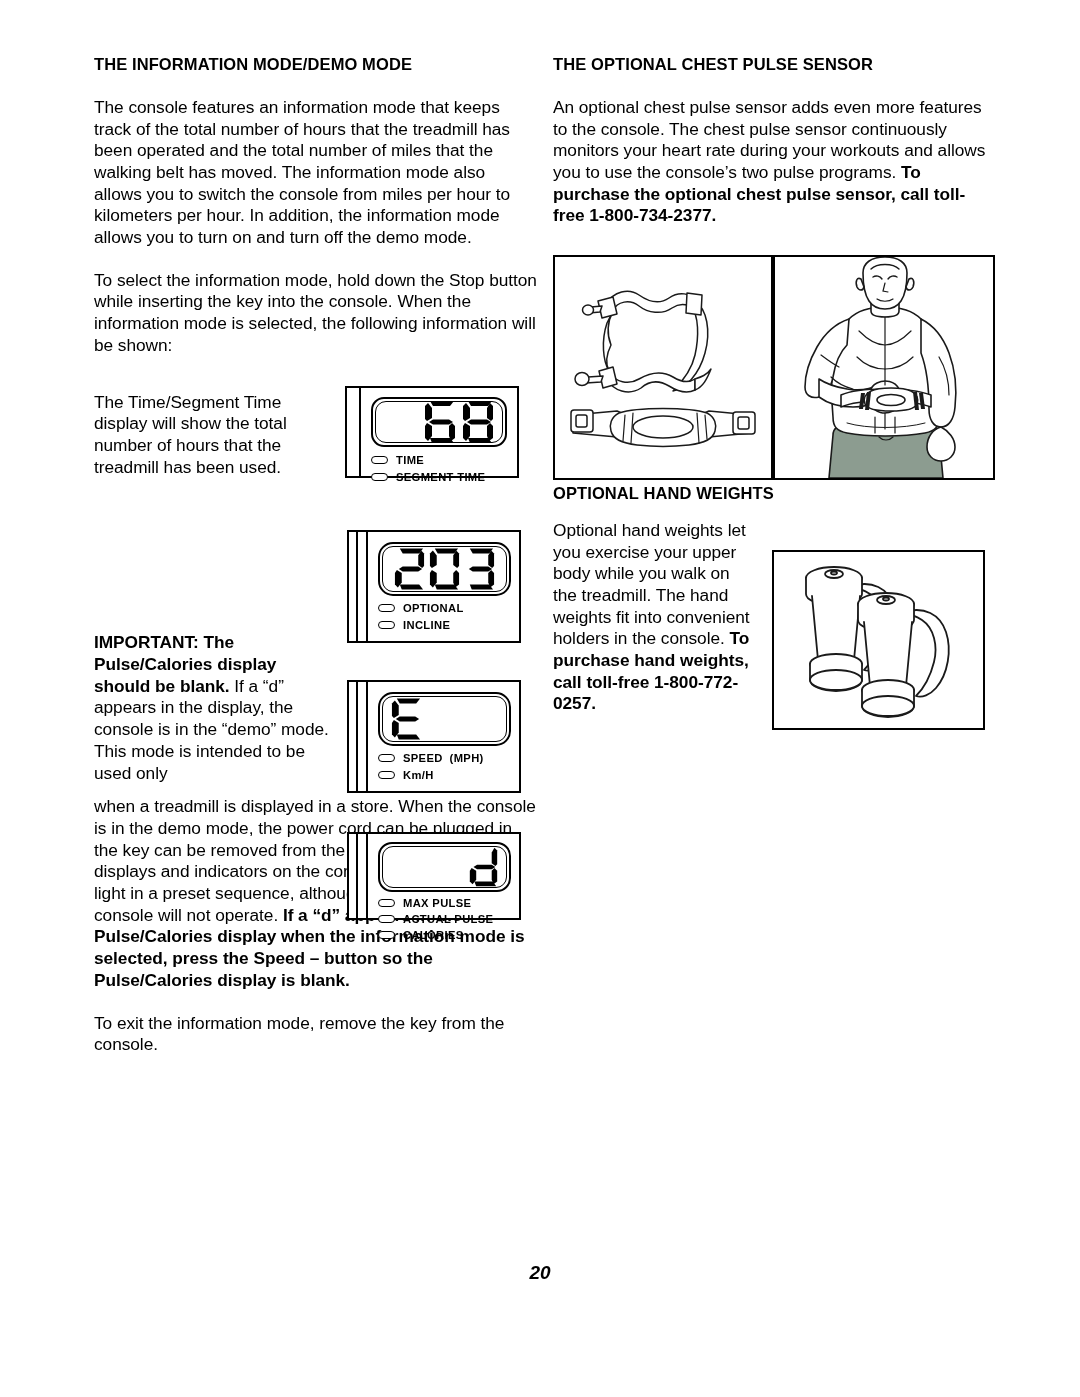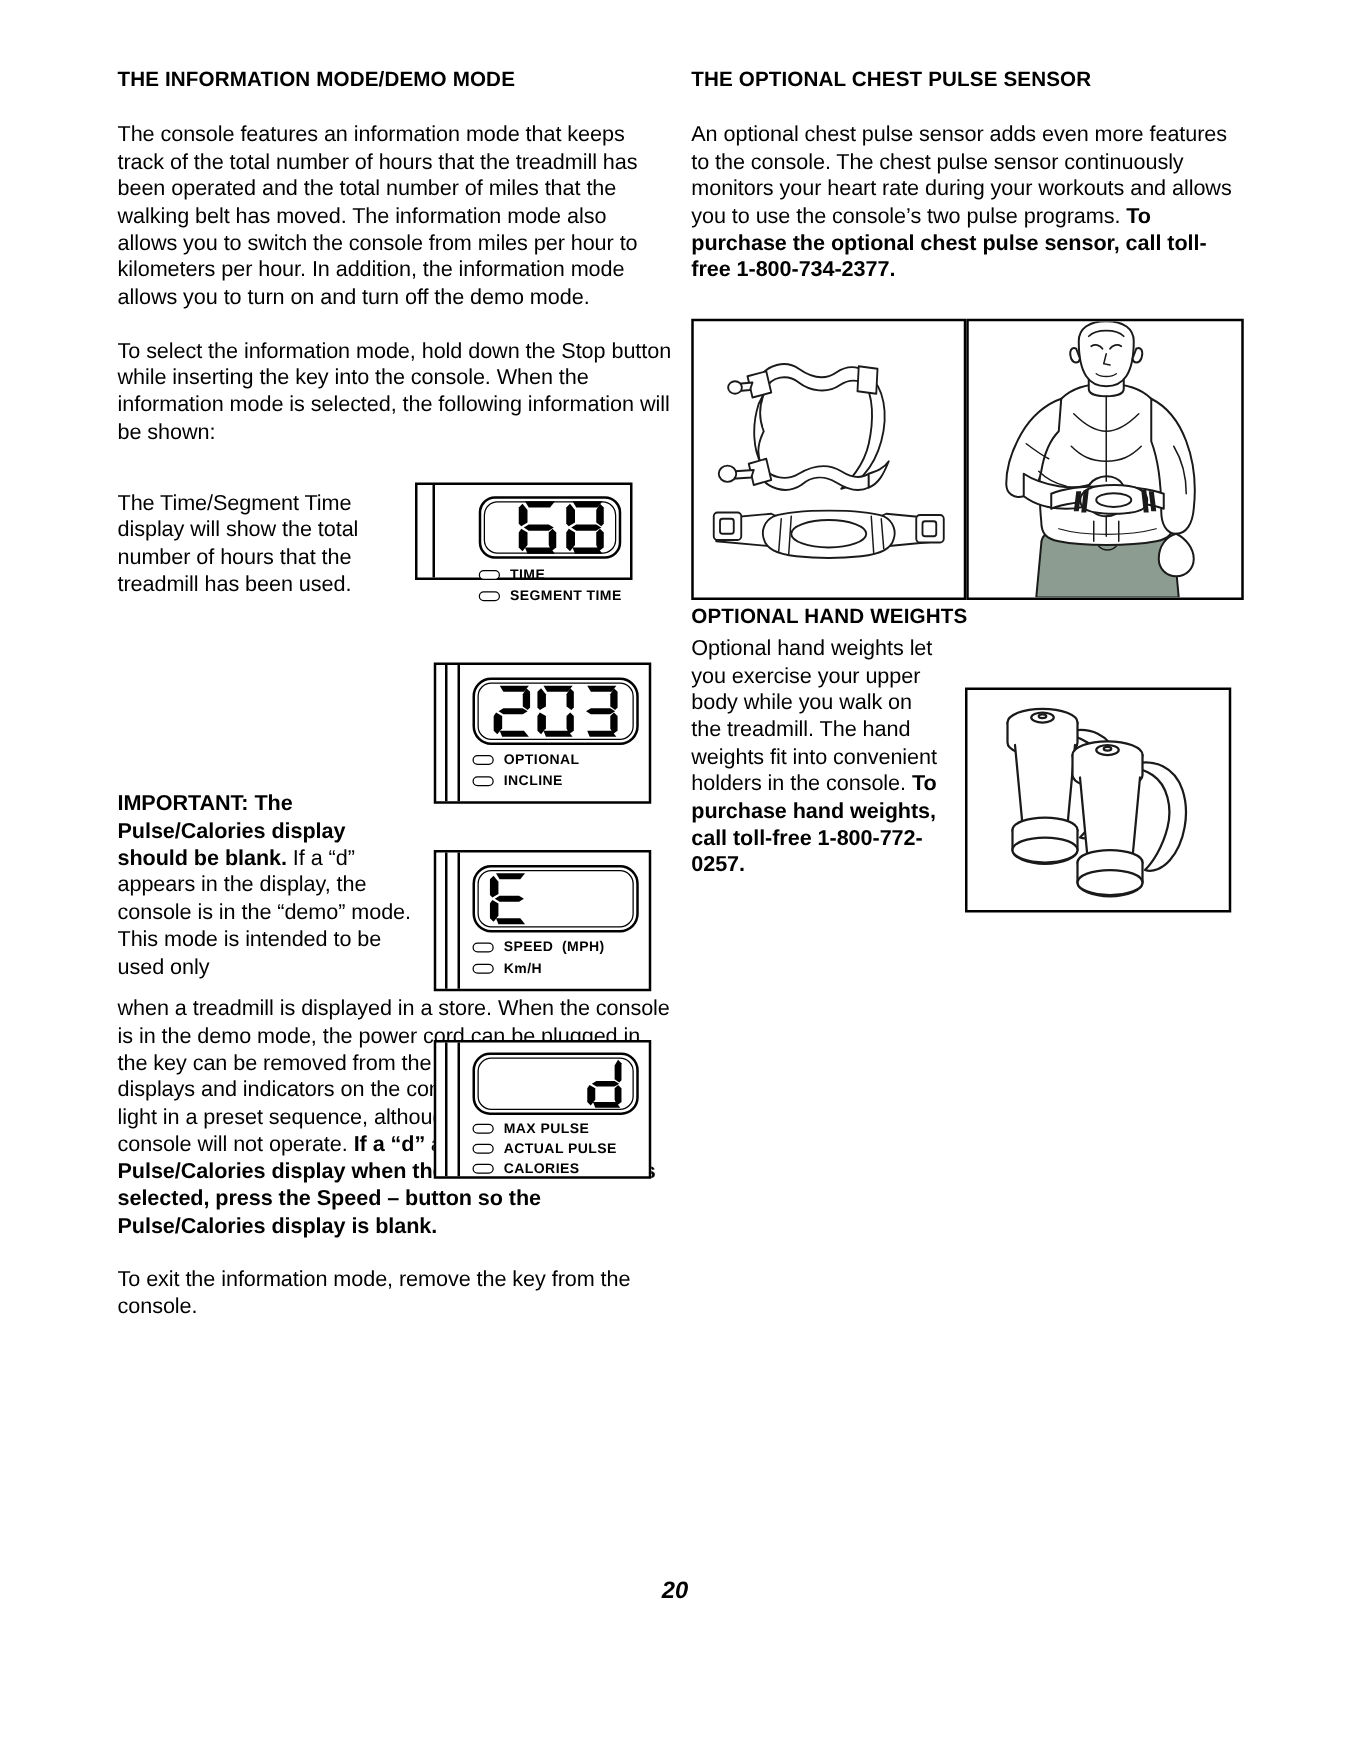--- a/index.html
+++ b/index.html
@@ -164,26 +164,26 @@
   </div>
 
   <div class="col col-right">
 
     <h2 class="section-head">THE OPTIONAL CHEST PULSE SENSOR</h2>
 
     <p class="body"><span>An optional chest pulse sensor adds even more features to the console. The chest pulse sensor continuously monitors your heart rate during your workouts and allows you to use the console’s two pulse programs. </span><b>To purchase the optional chest pulse sensor, call toll-free 1-800-734-2377.</b></p>
 
     <div style="height:236px"></div>
 
-    <h2 class="section-head" style="margin-bottom:4px">OPTIONAL HAND WEIGHTS</h2>
+    <h2 class="section-head" style="margin-bottom:16px">OPTIONAL HAND WEIGHTS</h2>
 
     <p class="body narrow-hw"><span>Optional hand weights let you exercise your upper body while you walk on the treadmill. The hand weights fit into convenient holders in the console. </span><b>To purchase hand weights, call toll-free 1-800-772-0257.</b></p>
   </div>
 
-  <div class="lcd-panel" style="left:332px; top:386px; width:174px; height:78px;gap:25px;">
+  <div class="lcd-panel" style="left:345px; top:386px; width:174px; height:92px;">
     <div class="lcd-strip"></div>
     <div class="lcd-body">
       <div class="lcd-window inner-ring" style="height:58px;">
         <div class="lcd-digits right">
 
           <svg width="34" height="46" viewBox="0 0 34 46">
             <g fill="#000">
               <polygon points="7,2 31,2 27,7 10,7"></polygon>
               <polygon points="5,4 9,9 9,19 4,22 2,20 2,7"></polygon>
               <polygon points="4,24 9,27 9,37 5,42 2,39 2,27"></polygon>
@@ -295,21 +295,21 @@
           <span class="lbl" style="white-space:pre;">SPEED  (MPH)</span>
         </div>
         <div class="ind">
           <span class="led"></span>
           <span class="lbl">Km/H</span>
         </div>
       </div>
     </div>
   </div>
 
-  <div class="lcd-panel" style="left:347px; top:832px; width:174px; height:111px;">
+  <div class="lcd-panel" style="left:347px; top:832px; width:174px; height:88px;">
     <div class="lcd-strip2"></div>
     <div class="lcd-strip2" style="width:10px;"></div>
     <div class="lcd-body" style="padding:8px 8px 4px 10px;">
       <div class="lcd-window inner-ring" style="height:56px; border-radius:14px;">
         <div class="lcd-digits right">
 
           <svg width="31" height="46" viewBox="0 0 34 46">
             <g fill="#000">
               <polygon points="29,2 32,5 32,20 30,22 26,19 26,7"></polygon>
               <polygon points="4,24 9,27 9,37 5,42 2,39 2,27"></polygon>

